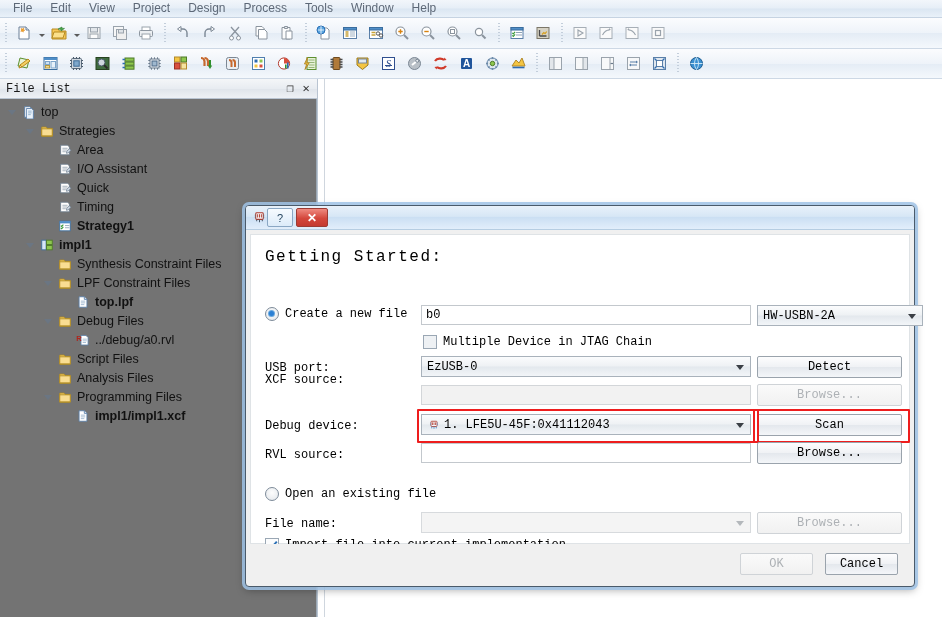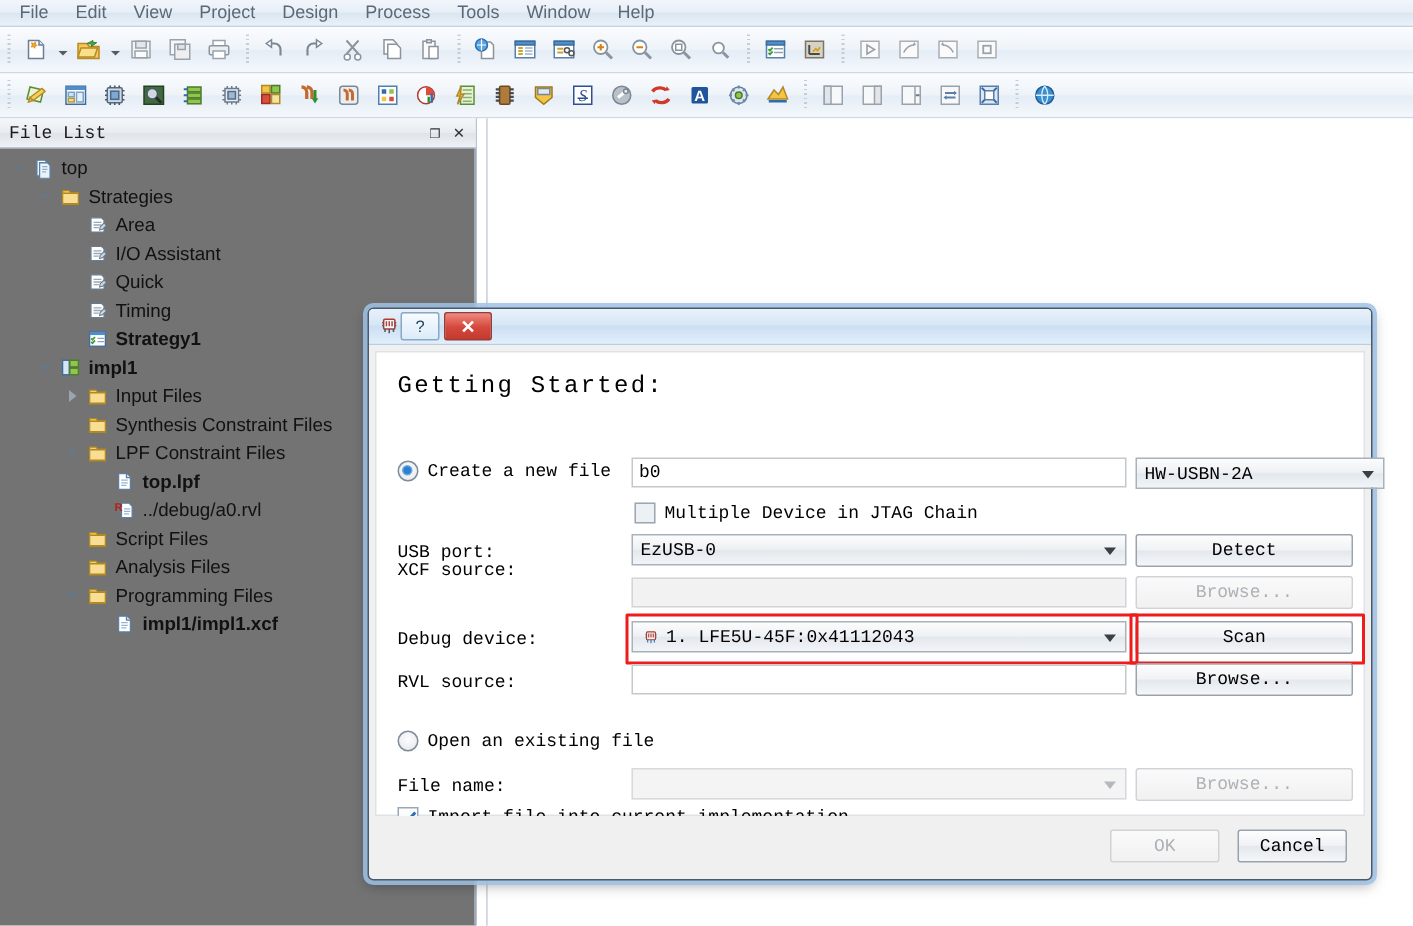--- a/index.html
+++ b/index.html
@@ -716,30 +716,20 @@
         <span class="ticon">
           <svg width="14" height="14" viewBox="0 0 16 16">
             <rect x="2" y="2.5" width="5" height="11" fill="#d7e6f5" stroke="#3a6d9e"></rect>
             <rect x="7.5" y="2.5" width="6.5" height="5" fill="#8ec74f" stroke="#4d7a26"></rect>
             <rect x="7.5" y="8.5" width="6.5" height="5" fill="#8ec74f" stroke="#4d7a26"></rect>
           </svg>
         </span>
         <span class="tlabel bold">impl1</span>
       </div>
       <div class="row" style="padding-left: 40px;">
-        <span class="tw closed"></span>
-        <span class="ticon">
-          <svg width="14" height="14" viewBox="0 0 16 16">
-            <path d="M2 3.5h5l1 1.5h6v9H2z" fill="#f6cf6a" stroke="#b08a20"></path>
-            <path d="M2 5.5h12v8H2z" fill="#f9dd92" stroke="#b08a20"></path>
-          </svg>
-        </span>
-        <span class="tlabel">Input Files</span>
-      </div>
-      <div class="row" style="padding-left: 40px;">
         <span class="tw"></span>
         <span class="ticon">
           <svg width="14" height="14" viewBox="0 0 16 16">
             <path d="M2 3.5h5l1 1.5h6v9H2z" fill="#f6cf6a" stroke="#b08a20"></path>
             <path d="M2 5.5h12v8H2z" fill="#f9dd92" stroke="#b08a20"></path>
           </svg>
         </span>
         <span class="tlabel">Synthesis Constraint Files</span>
       </div>
       <div class="row" style="padding-left: 40px;">
@@ -755,20 +745,30 @@
       <div class="row" style="padding-left: 58px;">
         <span class="tw"></span>
         <span class="ticon">
           <svg width="14" height="14" viewBox="0 0 16 16">
             <path d="M3.5 2h6l3 3v9h-9z" fill="#fff" stroke="#5a7fa8"></path>
             <path d="M9.5 2v3h3" fill="#dfe9f2" stroke="#5a7fa8"></path>
             <path d="M5.5 7h5M5.5 9h5M5.5 11h4" stroke="#9ab4cd" stroke-width="1"></path>
           </svg>
         </span>
         <span class="tlabel bold">top.lpf</span>
+      </div>
+      <div class="row" style="padding-left: 40px;">
+        <span class="tw open"></span>
+        <span class="ticon">
+          <svg width="14" height="14" viewBox="0 0 16 16">
+            <path d="M2 3.5h5l1 1.5h6v9H2z" fill="#f6cf6a" stroke="#b08a20"></path>
+            <path d="M2 5.5h12v8H2z" fill="#f9dd92" stroke="#b08a20"></path>
+          </svg>
+        </span>
+        <span class="tlabel">Debug Files</span>
       </div>
       <div class="row" style="padding-left: 58px;">
         <span class="tw"></span>
         <span class="ticon">
           <svg width="15" height="14" viewBox="0 0 18 16">
             <path d="M6 2.5h6l2.5 2.5v9H6z" fill="#fff" stroke="#5a7fa8"></path>
             <path d="M8 7h5M8 9h5M8 11h4" stroke="#9ab4cd" stroke-width="1"></path>
             <text x="3.6" y="9" font-size="9" font-family="Liberation Sans, sans-serif" font-weight="bold" fill="#b0241c" text-anchor="middle">R</text>
           </svg>
         </span>

